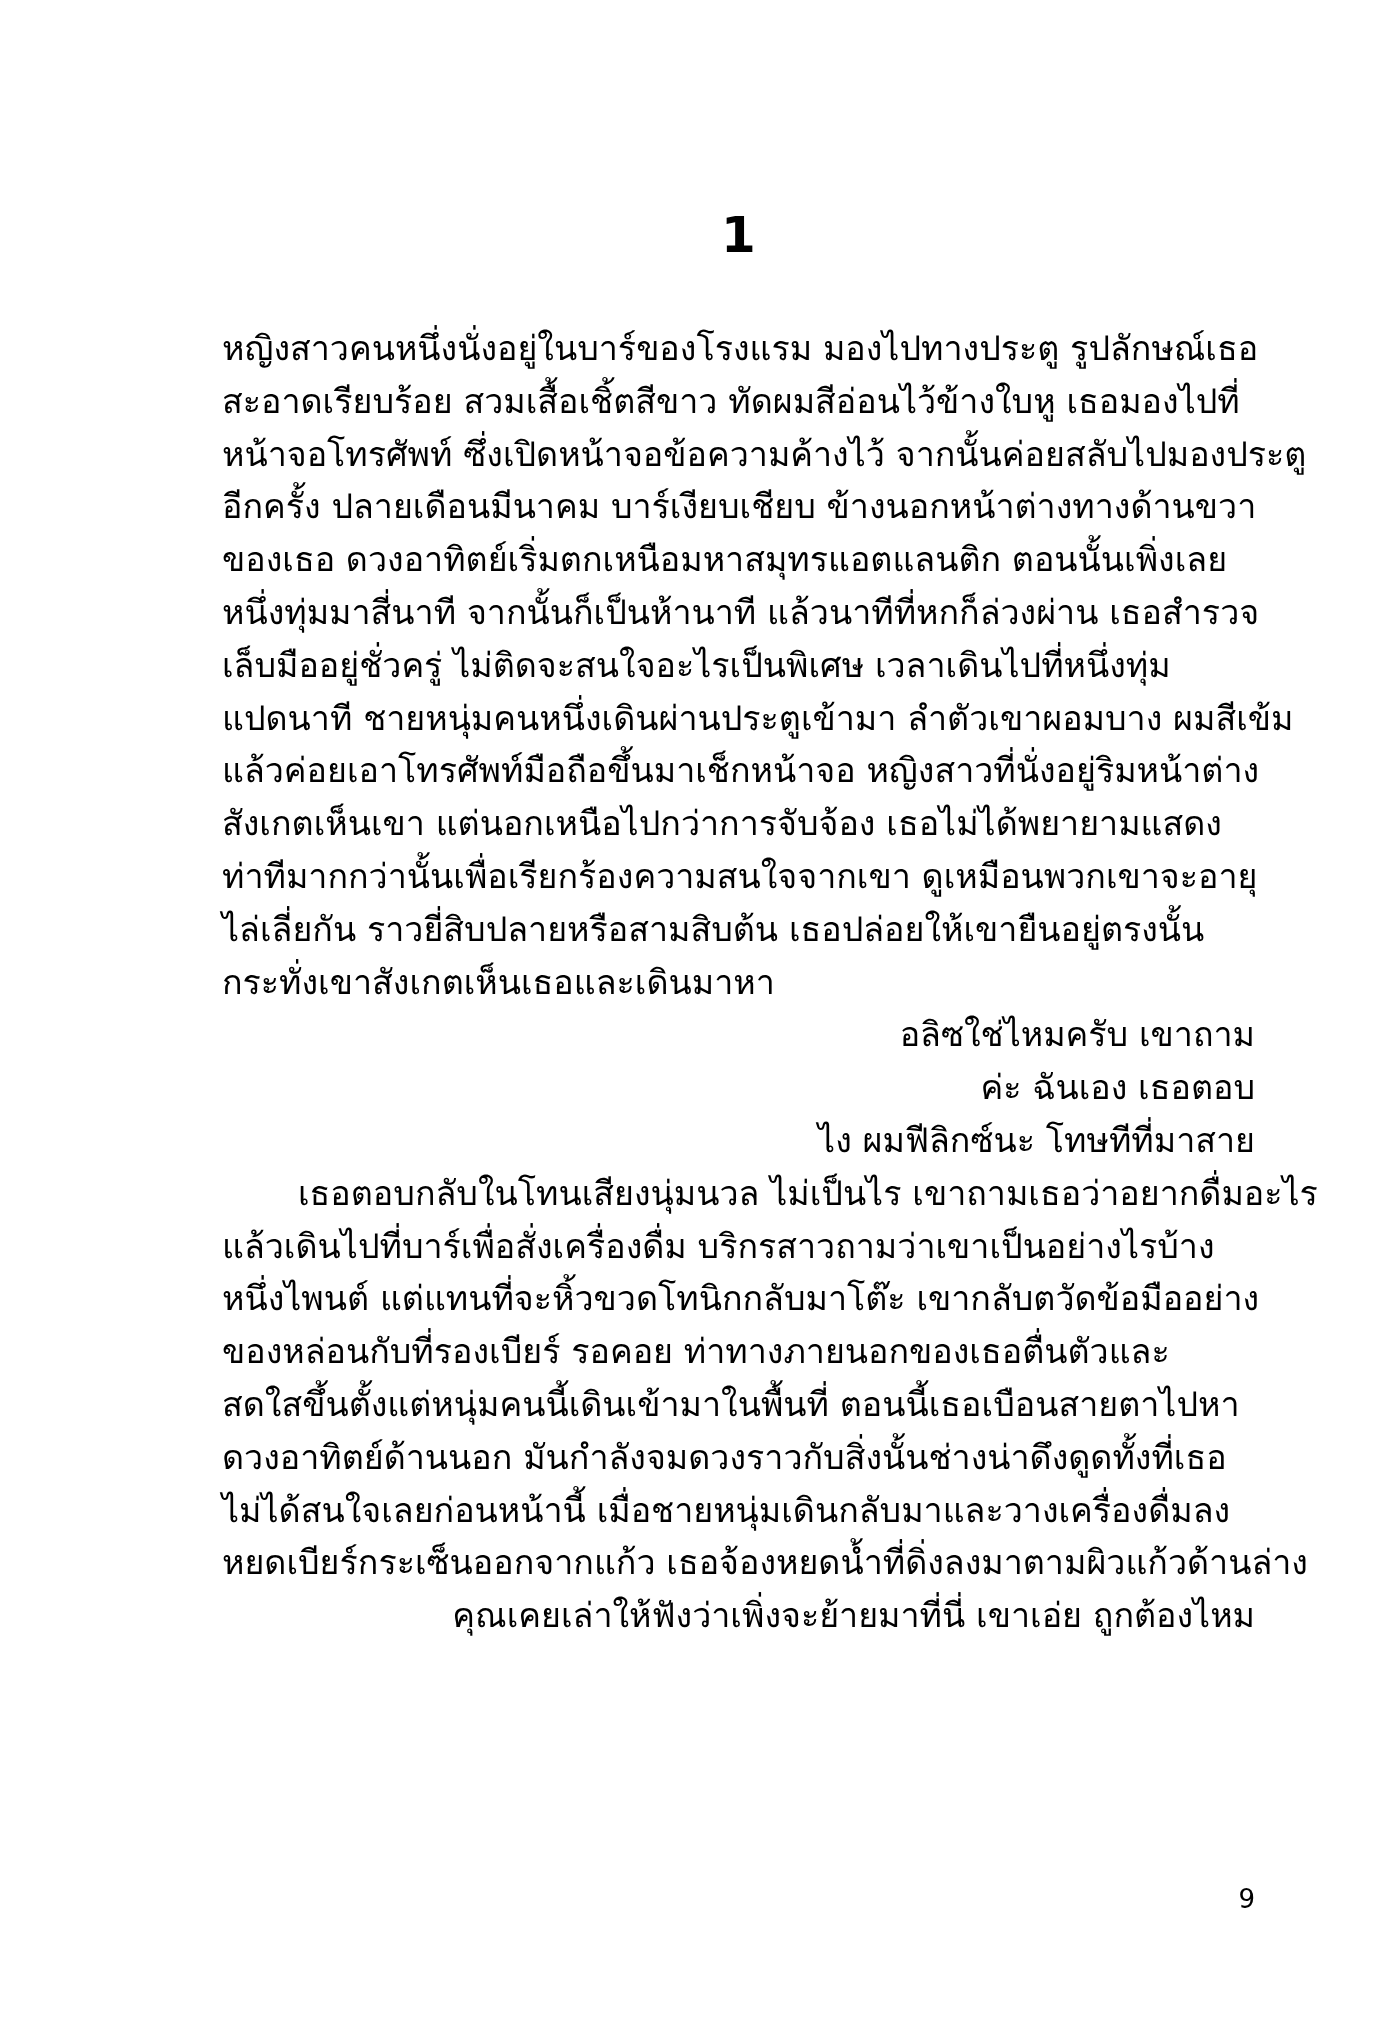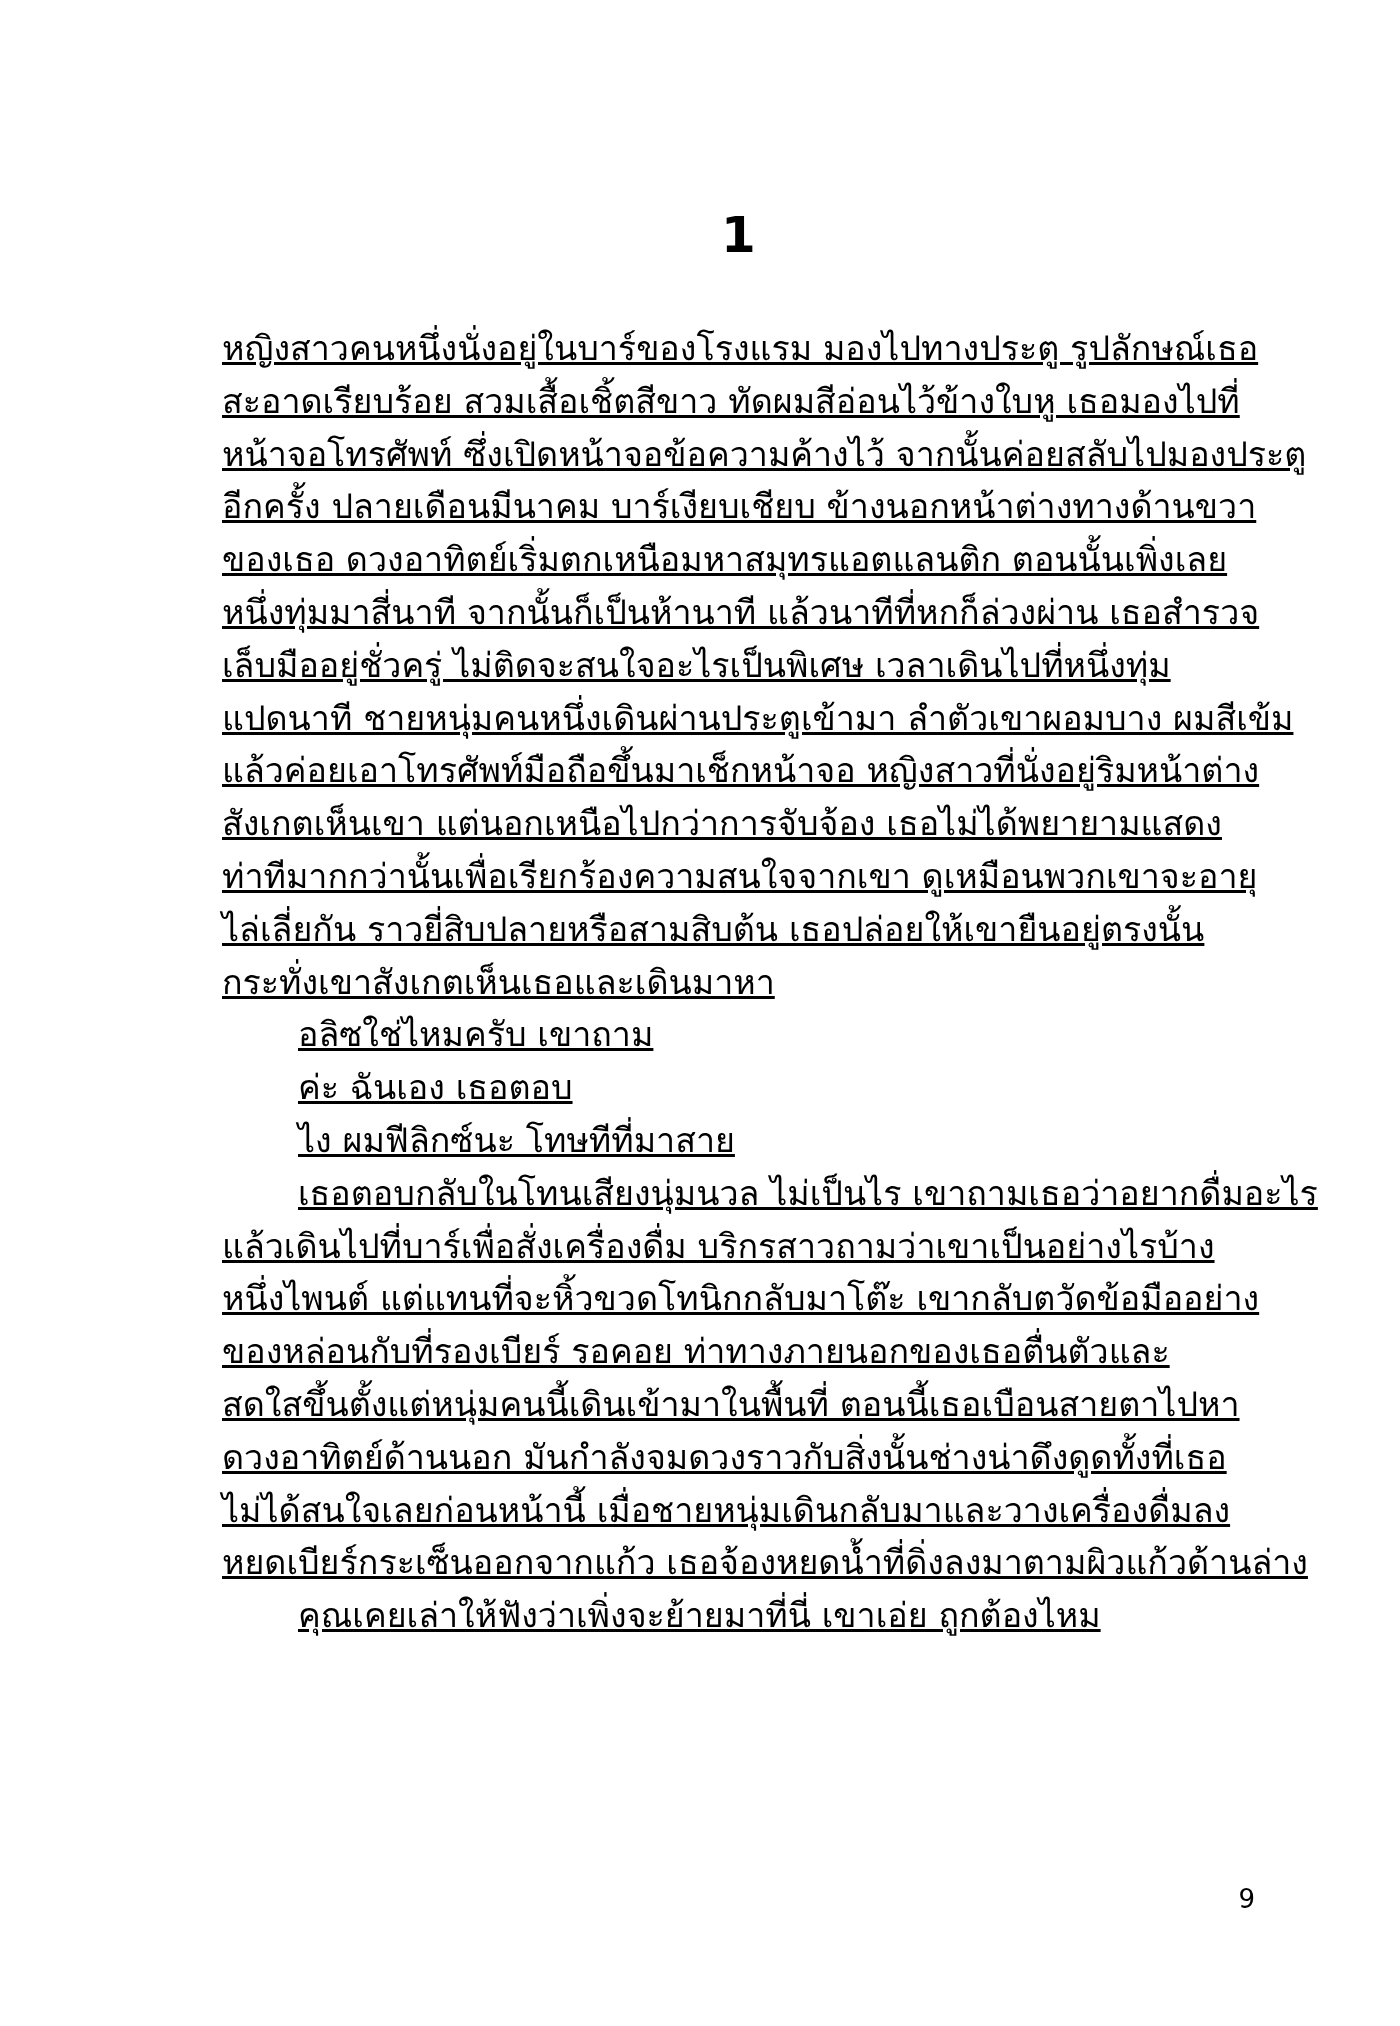--- a/index.html
+++ b/index.html
@@ -28,28 +28,28 @@
     letter-spacing: 0;
   }
   .body-text {
     position: absolute;
     top: 322px;
     left: 222px;
     width: 1033px;
     font-size: 34px;
     line-height: 52.8px;
     text-align: left;
-    text-decoration: underline;
   }
   .line {
     white-space: nowrap;
     height: 52.8px;
   }
   .line.indent {
     padding-left: 76px;
+    text-align: right;
   }
   .page-number {
     position: absolute;
     top: 1884px;
     left: 222px;
     width: 1033px;
     text-align: right;
     font-size: 26px;
     line-height: 30px;
   }

